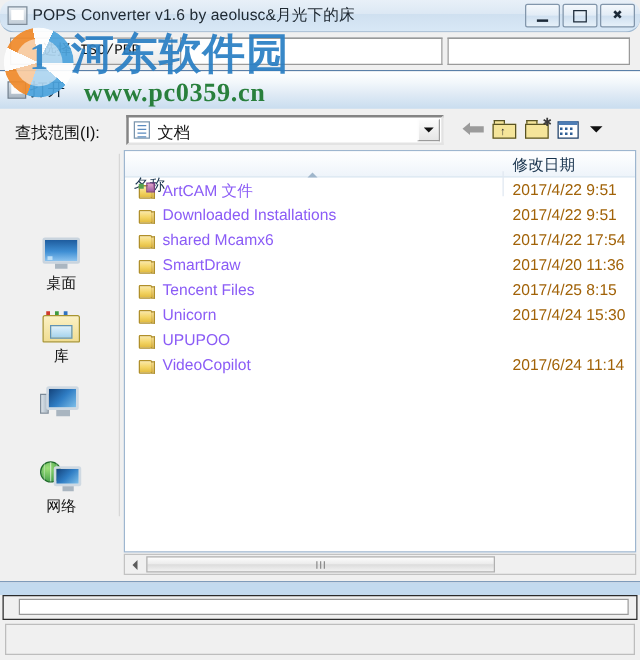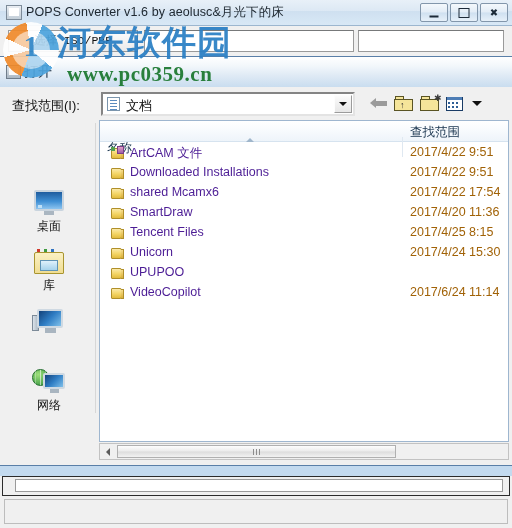--- a/index.html
+++ b/index.html
@@ -23,20 +23,21 @@
 
   
   .titlebar {
     position: absolute;
     left: 0; top: 0;
     width: 512px; height: 26px;
     background: linear-gradient(to bottom,
         #e8f0f8 0%, #dce8f4 45%, #cfe0f0 46%, #d8e8f6 100%);
     border-bottom: 1px solid #9cb6cf;
     box-sizing: border-box;
+    border-radius: 11px;
   }
   .title-icon {
     position: absolute;
     left: 6px; top: 5px;
     width: 16px; height: 15px;
     background: linear-gradient(to bottom, #e9eef3, #c3ced8);
     border: 1px solid #7d8b99;
     box-sizing: border-box;
   }
   .title-icon::after {
@@ -589,21 +590,21 @@
   .row-ico.special .badge2 {
     position: absolute;
     left: 1px; top: 1px;
     width: 4px; height: 4px;
     background: #53a04f;
   }
   .row-name {
     position: absolute;
     left: 30px; top: 2px;
     font-size: 12.5px;
-    color: #4c1d95;
+    color: #8b5cf6;
     white-space: nowrap;
   }
   .row-date {
     position: absolute;
     left: 310px; top: 2px;
     font-size: 12.5px;
     color: #a16207;
     white-space: nowrap;
   }
 
@@ -849,21 +850,21 @@
       </div>
     </div>
 
     <div class="filelist">
       <div class="fl-header">
         <div class="fl-col-name">
           <div class="fl-col-label">名称</div>
           <div class="sort-caret"></div>
         </div>
         <div class="fl-col-date">
-          <div class="fl-col-label">查找范围</div>
+          <div class="fl-col-label">修改日期</div>
         </div>
       </div>
       <div class="fl-rows">
 
         <div class="fl-row">
           <div class="row-ico special">
             <div class="fb"></div>
               <div class="fside"></div>
               <div class="badge"></div>
               <div class="badge2"></div>

